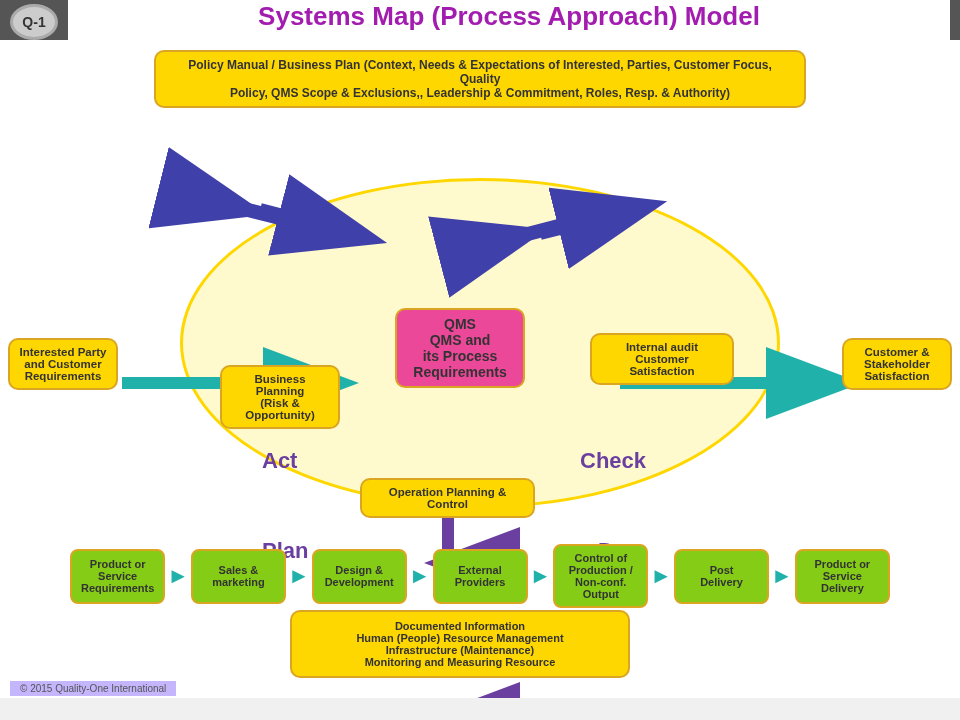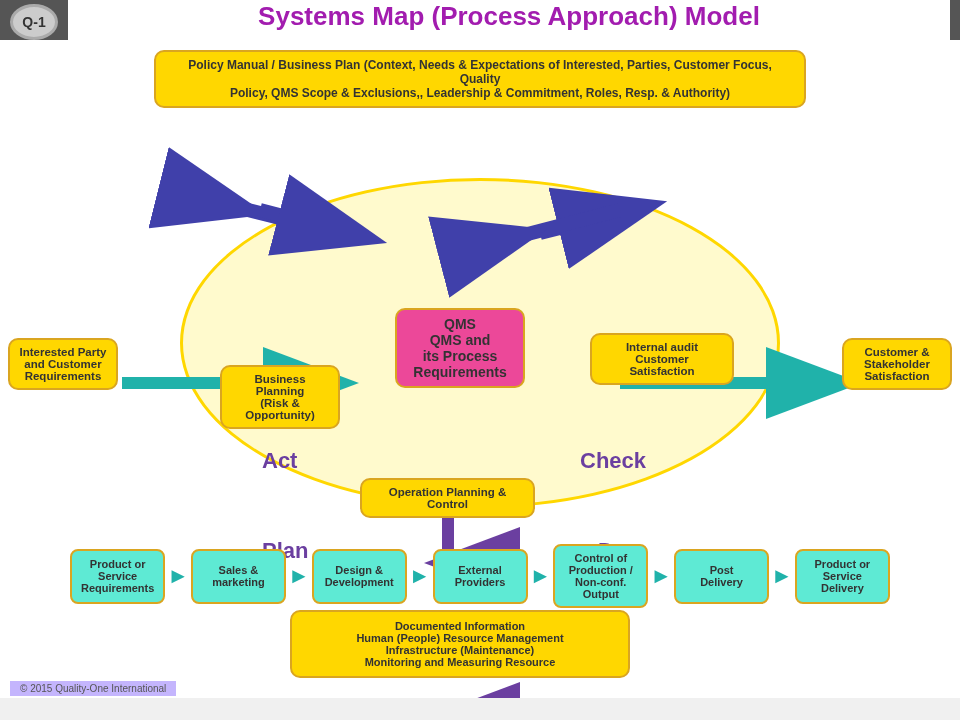--- a/index.html
+++ b/index.html
@@ -194,21 +194,21 @@
       left: 0;
       right: 0;
       display: flex;
       align-items: center;
       justify-content: center;
       gap: 0;
       z-index: 10;
     }
 
     .brow-box {
-      background: #5eead4;
+      background: #84cc16;
       border: 2px solid #DAA520;
       border-radius: 8px;
       text-align: center;
       font-weight: bold;
       font-size: 11px;
       color: #333;
       padding: 6px 4px;
       width: 95px;
       min-height: 55px;
       display: flex;

